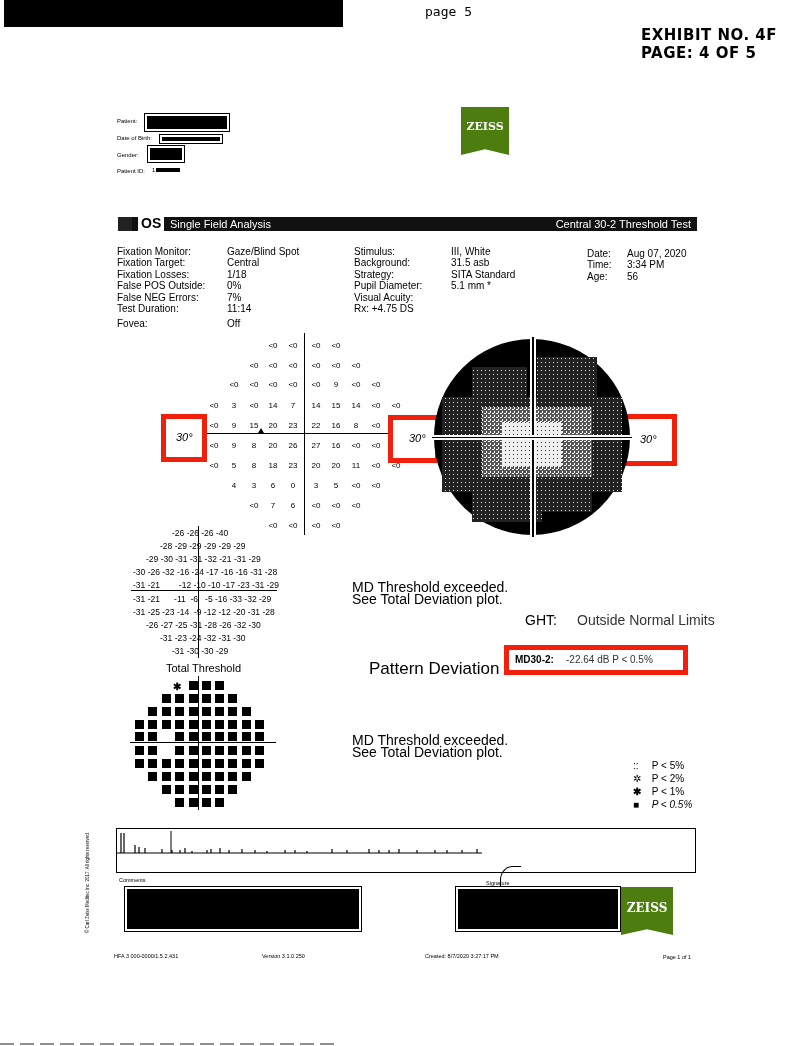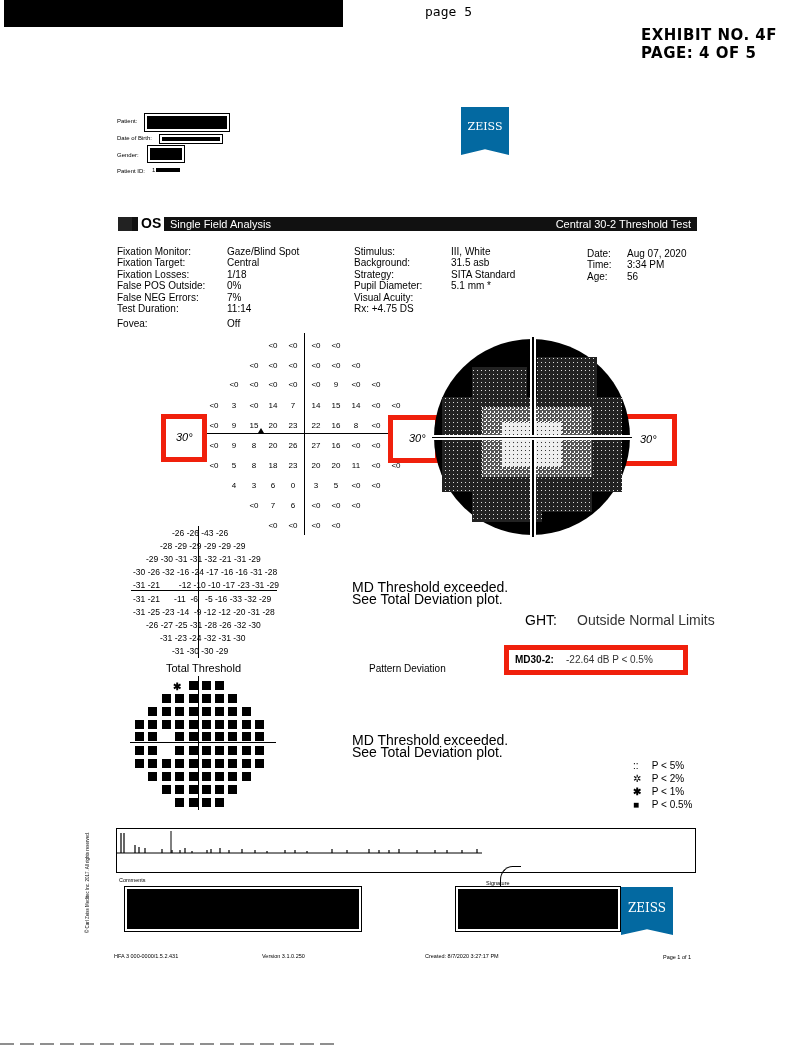--- a/index.html
+++ b/index.html
@@ -23,21 +23,21 @@
   .axis-v{position:absolute;background:#000;width:1px;}
   .axis-h{position:absolute;background:#000;height:1px;}
   .redbox{position:absolute;border:5px solid #f0200c;background:#fff;}
   .redbox span{position:absolute;font-style:italic;font-size:11px;}
   .dev-row{position:absolute;font-size:8.5px;white-space:pre;}
   .sq{position:absolute;width:9px;height:9px;background:#000;}
   .grey-shape{position:absolute;}
   .legend-row{position:absolute;font-size:10px;white-space:nowrap;}
   .gaze{position:absolute;left:116px;top:828px;width:578px;height:43px;border:1px solid #000;}
   .footer{position:absolute;font-size:5.5px;white-space:nowrap;}
-  .zeiss-logo{position:absolute;background:#0369a1;color:#fff;font-family:"DejaVu Serif",serif;font-weight:normal;text-align:center;}
+  .zeiss-logo{position:absolute;background:#4d7c0f;color:#fff;font-family:"DejaVu Serif",serif;font-weight:bold;text-align:center;}
 </style>
 </head>
 <body>
 
 <div class="redact" style="left:4px;top:0;width:339px;height:27px;"></div>
 <div class="abs pagenum" style="left:425px;top:4px;">page  5</div>
 <div class="abs exhibit" style="left:641px;top:26px;">EXHIBIT NO. 4F</div>
 <div class="abs exhibit" style="left:641px;top:44px;">PAGE: 4 OF 5</div>
 
 <div class="abs tiny" style="left:117px;top:118px;">Patient:</div>
@@ -239,21 +239,21 @@
     <rect x="98" y="0" width="6" height="200" fill="#fff"></rect>
     <rect x="100" y="0" width="2" height="200" fill="#000"></rect>
     <rect x="0" y="98" width="200" height="5" fill="#fff"></rect>
     <rect x="0" y="100" width="200" height="1" fill="#000"></rect>
   </svg>
 </div>
 
 <div>
   <div class="axis-v" style="left:198px;top:526px;height:132px;"></div>
   <div class="axis-h" style="left:131px;top:590px;width:146px;"></div>
-  <div class="dev-row" style="left:172px;top:528px;">-26 -26 -43 -26</div>
+  <div class="dev-row" style="left:172px;top:528px;">-26 -26 -26 -40</div>
   <div class="dev-row" style="left:160px;top:541px;">-28 -29 -29 -29 -29 -29</div>
   <div class="dev-row" style="left:146px;top:554px;">-29 -30 -31 -31 -32 -21 -31 -29</div>
   <div class="dev-row" style="left:133px;top:567px;">-30 -26 -32 -16 -24 -17 -16 -16 -31 -28</div>
   <div class="dev-row" style="left:133px;top:580px;">-31 -21        -12 -10 -10 -17 -23 -31 -29</div>
   <div class="dev-row" style="left:133px;top:594px;">-31 -21      -11  -6   -5 -16 -33 -32 -29</div>
   <div class="dev-row" style="left:133px;top:607px;">-31 -25 -23 -14  -9 -12 -12 -20 -31 -28</div>
   <div class="dev-row" style="left:146px;top:620px;">-26 -27 -25 -31 -28 -26 -32 -30</div>
   <div class="dev-row" style="left:160px;top:633px;">-31 -23 -24 -32 -31 -30</div>
   <div class="dev-row" style="left:172px;top:646px;">-31 -30 -30 -29</div>
 </div>
@@ -343,21 +343,21 @@
   <div class="sq" style="left:228px;top:785px;"></div>
 
   <div class="sq" style="left:175px;top:798px;"></div>
   <div class="sq" style="left:189px;top:798px;"></div>
   <div class="sq" style="left:202px;top:798px;"></div>
   <div class="sq" style="left:215px;top:798px;"></div>
 </div>
 
 <div class="abs small" style="left:352px;top:582px;">MD Threshold exceeded.</div>
 <div class="abs small" style="left:352px;top:594px;">See Total Deviation plot.</div>
-<div class="abs small" style="left:369px;top:663px;font-size:10px;">Pattern Deviation</div>
+<div class="abs small" style="left:369px;top:663px;font-size:17px;">Pattern Deviation</div>
 <div class="abs small" style="left:352px;top:735px;">MD Threshold exceeded.</div>
 <div class="abs small" style="left:352px;top:747px;">See Total Deviation plot.</div>
 
 <div class="abs small" style="left:525px;top:615px;">GHT:</div>
 <div class="abs small" style="left:577px;top:615px;color:#333;">Outside Normal Limits</div>
 <div class="abs" style="left:504px;top:645px;width:174px;height:20px;border:5px solid #f0200c;background:#fff;">
   <span style="position:absolute;left:6px;top:4px;font-size:10px;font-weight:bold;">MD30-2:</span>
   <span style="position:absolute;left:57px;top:4px;font-size:10px;color:#333;">-22.64 dB P &lt; 0.5%</span>
 </div>
 
@@ -367,21 +367,21 @@
     <span>P &lt; 5%</span>
   </div>
   <div class="legend-row" style="left:633px;top:773px;">
     <span style="display:inline-block;width:16px;">✲</span>
     <span>P &lt; 2%</span>
   </div>
   <div class="legend-row" style="left:633px;top:786px;">
     <span style="display:inline-block;width:16px;font-weight:bold;">✱</span>
     <span>P &lt; 1%</span>
   </div>
-  <div class="legend-row" style="left:633px;top:799px;">
+  <div class="legend-row" style="left:633px;top:799px;font-style:italic;">
     <span style="display:inline-block;width:16px;">■</span>
     <span>P &lt; 0.5%</span>
   </div>
 </div>
 
 <div class="abs" style="left:27px;top:880px;font-size:4.5px;transform:rotate(-90deg);transform-origin:center;white-space:nowrap;width:120px;text-align:center;">© Carl Zeiss Meditec Inc. 2017. All rights reserved.</div>
 
 <div class="gaze">
   <svg width="578" height="43">
     <line x1="0" y1="24" x2="365" y2="24" stroke="#000" stroke-width="1"></line>

